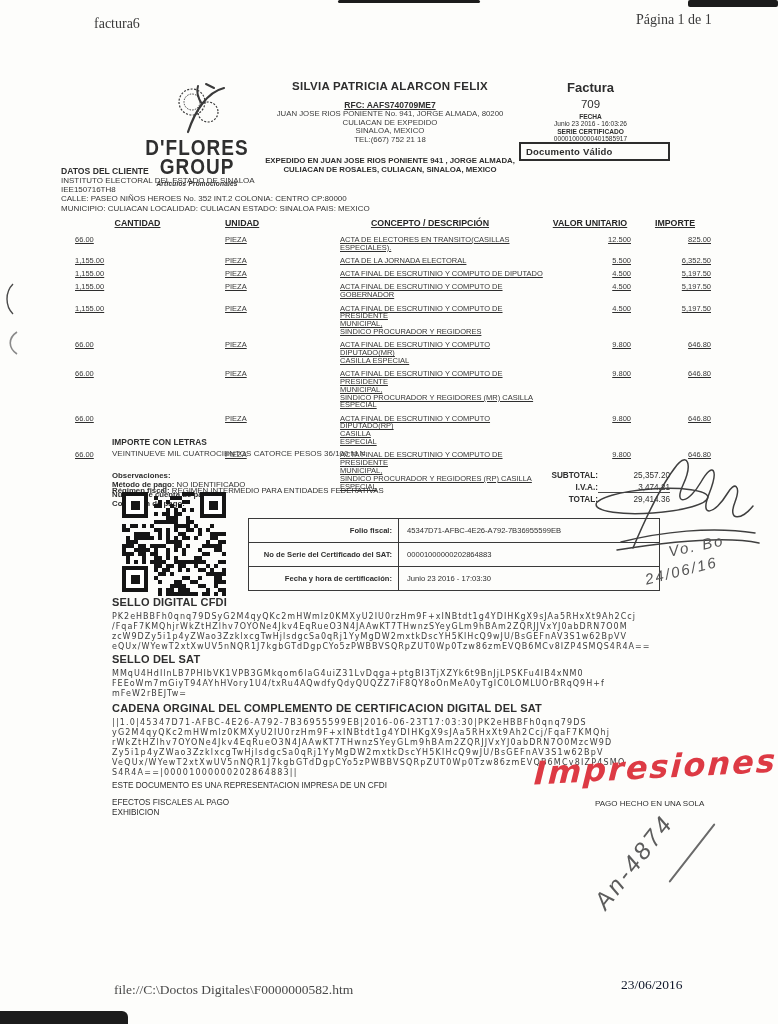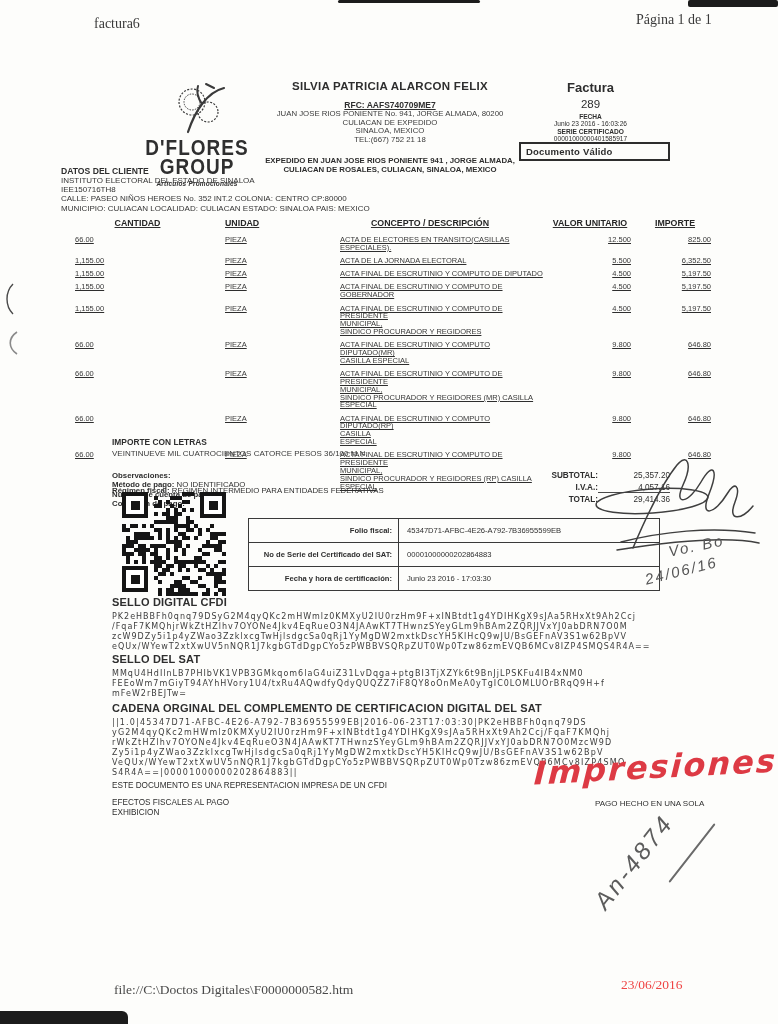--- a/index.html
+++ b/index.html
@@ -72,21 +72,21 @@
   .seal-title{font-weight:bold;font-size:11px;letter-spacing:.2px;}
   .seal-lines{font-family:"DejaVu Sans",sans-serif;font-size:8px;letter-spacing:1px;line-height:10px;color:#3c3c3c;margin-top:4px;}
   .s1{left:112px;top:596px;} .s2{left:112px;top:653px;} .s3{left:112px;top:702px;}
   .s3 .seal-lines{letter-spacing:1.2px;}
   
   .legal1{left:112px;top:781px;font-size:8.2px;}
   .legal2{left:112px;top:798px;font-size:8.2px;line-height:9.5px;white-space:pre-line;}
   .legal3{left:595px;top:799px;font-size:8px;}
   
   .foot-path{left:114px;top:982px;font-size:13.5px;color:#4a4a4a;}
-  .foot-date{left:621px;top:977px;font-size:13.5px;color:#ef4444;}
+  .foot-date{left:621px;top:977px;font-size:13.5px;color:#0f172a;}
   
   .hand{color:#555;font-style:italic;}
   .vobo{left:668px;top:537px;font-size:15px;letter-spacing:2px;transform:rotate(-12deg);}
   .vobo-date{left:644px;top:562px;font-size:15px;letter-spacing:2px;transform:rotate(-14deg);}
   .impresiones{left:534px;top:748px;font-size:32px;color:#dd3a44;font-style:italic;font-weight:600;
                letter-spacing:2px;transform:rotate(-3deg) skewX(-6deg);font-family:"DejaVu Sans",sans-serif;}
   .pencil-num{left:578px;top:848px;font-size:24px;letter-spacing:3px;transform:rotate(-52deg);color:#5c5c5c;}
   .pencil-line{left:655px;top:852px;width:74px;height:2px;background:#6a6a6a;transform:rotate(-52deg);border-radius:2px;}
   svg{position:absolute;overflow:visible;}
 </style>
@@ -134,21 +134,21 @@
     <div class="issuer-line">SINALOA, MEXICO</div>
     <div class="issuer-line">TEL:(667) 752 21 18</div>
     <div class="issuer-exp">
       <div>EXPEDIDO EN JUAN JOSE RIOS PONIENTE 941 , JORGE ALMADA,</div>
       <div>CULIACAN DE ROSALES, CULIACAN, SINALOA, MEXICO</div>
     </div>
   </div>
 
   <div class="abs meta">
     <div class="meta-title">Factura</div>
-    <div class="meta-num">289</div>
+    <div class="meta-num">709</div>
     <div class="meta-lbl">FECHA</div>
     <div class="meta-val">Junio 23 2016 - 16:03:26</div>
     <div class="meta-lbl" style="margin-top:1px;">SERIE CERTIFICADO</div>
     <div class="meta-val">00001000000401585917</div>
   </div>
   <div class="abs valid-box">Documento Válido</div>
 
   <div class="abs client">
     <div class="client-title">DATOS DEL CLIENTE</div>
     <div class="client-line">INSTITUTO ELECTORAL DEL ESTADO DE SINALOA</div>
@@ -250,21 +250,21 @@
     <div><b>Condición de pago:</b></div>
   </div>
 
   <div class="abs totals">
     <div class="totrow">
       <div class="totlbl">SUBTOTAL:</div>
       <div class="totval">25,357.20</div>
     </div>
     <div class="totrow">
       <div class="totlbl">I.V.A.:</div>
-      <div class="totval underl">4,057.16</div>
+      <div class="totval underl">3,474.21</div>
     </div>
     <div class="totrow">
       <div class="totlbl">TOTAL:</div>
       <div class="totval">29,414.36</div>
     </div>
   </div>
 
   <div class="abs regimen">
     <b>Régimen fiscal:</b>
     <span>REGIMEN INTERMEDIO PARA ENTIDADES FEDERATIVAS</span>

